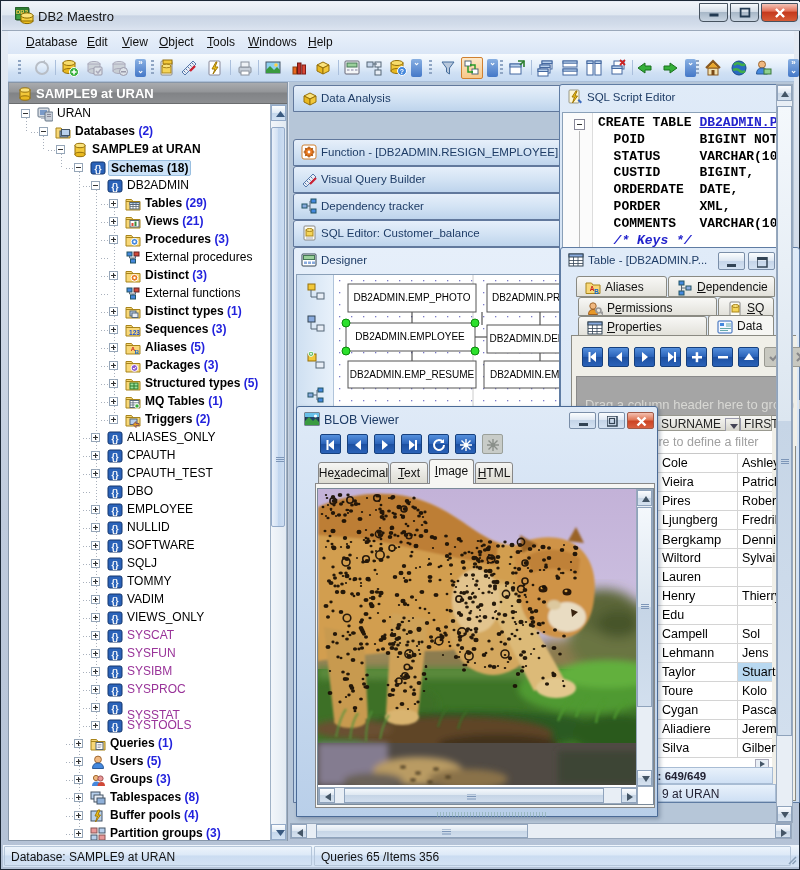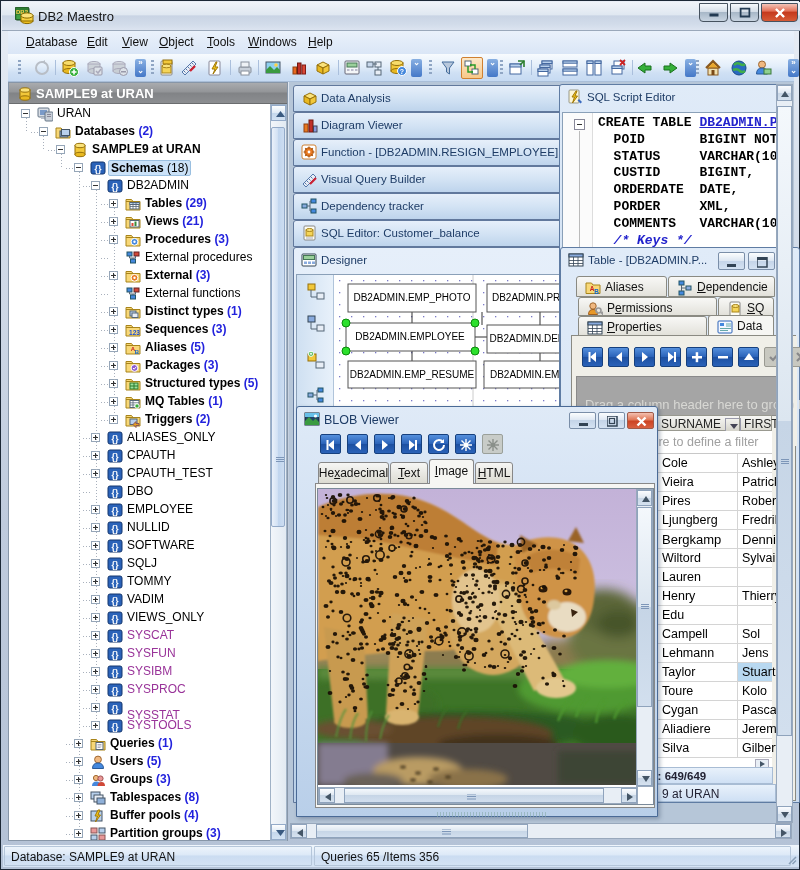--- a/index.html
+++ b/index.html
@@ -312,21 +312,21 @@
         </div>
 <div class="trow" style="left:0;top:55px;width:261px;">
           <span style="position:absolute;left:57px;top:9px;width:8px;height:1px;background-image:repeating-linear-gradient(90deg,#a8b0bc 0 1px,transparent 1px 3px);"></span>
           <span class="exp" style="left:65px">
             <i></i>
           </span>
           <svg class="tico" style="left:81px" width="16" height="16">
             <rect x="1" y="2" width="14" height="12" rx="2" fill="#2a62b8" stroke="#14366e"></rect>
             <text x="8" y="11.5" font-size="9" font-weight="bold" fill="#fff" text-anchor="middle">{}</text>
           </svg>
-          <span style="position:absolute;left:101px;top:1px;background:#cbe2f8;border:1px solid #9abfe0;border-radius:2px;padding:0 2px;margin-left:-2px;"><b>Schemas</b> <span style="font-weight:normal">(18)</span></span>
+          <span style="position:absolute;left:101px;top:1px;background:#cbe2f8;border:1px solid #9abfe0;border-radius:2px;padding:0 2px;margin-left:-2px;"><b>Schemas</b> <span style="font-weight:bold">(18)</span></span>
         </div>
 <div class="trow" style="left:0;top:73px;width:261px;">
           <span style="position:absolute;left:74px;top:9px;width:8px;height:1px;background-image:repeating-linear-gradient(90deg,#a8b0bc 0 1px,transparent 1px 3px);"></span>
           <span class="exp" style="left:82px">
             <i></i>
           </span>
           <svg class="tico" style="left:98px" width="16" height="16">
             <rect x="1" y="2" width="14" height="12" rx="2" fill="#2a62b8" stroke="#14366e"></rect>
             <text x="8" y="11.5" font-size="9" font-weight="bold" fill="#fff" text-anchor="middle">{}</text>
           </svg>
@@ -391,21 +391,21 @@
           <span class="exp plus" style="left:100px">
             <i></i>
             <em></em>
           </span>
           <svg class="tico" style="left:116px" width="16" height="16">
             <path d="M1 3.5 h5.5 l1.5 2 h7 v8.5 h-14 z" fill="#f8d878" stroke="#a8841a"></path>
             <path d="M1 5.5 h14 v0 h-14 z" stroke="#a8841a"></path>
             <circle cx="9.5" cy="9.8" r="3.4" fill="#e87820" stroke="#fff" stroke-width="1"></circle>
             <circle cx="9.5" cy="9.8" r="1.2" fill="#fff"></circle>
           </svg>
-          <span style="position:absolute;left:136px;top:1px;"><b>External</b> <span class="cnt">(3)</span></span>
+          <span style="position:absolute;left:136px;top:1px;"><b>Distinct</b> <span class="cnt">(3)</span></span>
         </div>
 <div class="trow" style="left:0;top:181px;width:261px;">
           <span style="position:absolute;left:92px;top:9px;width:8px;height:1px;background-image:repeating-linear-gradient(90deg,#a8b0bc 0 1px,transparent 1px 3px);"></span>
           <svg class="tico" style="left:116px" width="16" height="16">
             <rect x="2" y="2" width="5" height="4" fill="#4488dd" stroke="#256"></rect>
             <rect x="9" y="2" width="5" height="4" fill="#d04838" stroke="#622"></rect>
             <rect x="5.5" y="9" width="5" height="4" fill="#4488dd" stroke="#256"></rect>
             <path d="M4.5 6 v2 h6 v-2 M8 8 v1" fill="none" stroke="#567"></path>
           </svg>
           <span style="position:absolute;left:136px;top:1px;text-align:center;">External functions</span>
@@ -811,28 +811,20 @@
 </div>
 </div>
 <div id="mdi">
 <div class="mwin" style="left:4px;top:3px;width:272px;height:27px;background:linear-gradient(180deg,#e6effa 0%,#d3e3f4 50%,#bed4ec 100%);">
  <svg class="mico" width="17" height="17">
           <path d="M3 6 L9 3 L15 6 L9 9 Z" fill="#fae27a" stroke="#96700a"></path>
           <path d="M3 6 V12 L9 15 V9 Z" fill="#e8b820" stroke="#96700a"></path>
           <path d="M15 6 V12 L9 15 V9 Z" fill="#f2c83a" stroke="#96700a"></path>
         </svg>
         <div class="mtitle">Data Analysis</div>
-      </div>
-<div class="mwin" style="left:4px;top:30px;width:272px;height:27px;background:linear-gradient(180deg,#e6effa 0%,#d3e3f4 50%,#bed4ec 100%);">
- <svg class="mico" width="17" height="17">
-          <rect x="3" y="7" width="4" height="8" fill="#e87820" stroke="#904010"></rect>
-          <rect x="8" y="3" width="4" height="12" fill="#c03028" stroke="#701810"></rect>
-          <rect x="12.5" y="9" width="3.5" height="6" fill="#8899dd" stroke="#445"></rect>
-        </svg>
-        <div class="mtitle">Diagram Viewer</div>
       </div>
 <div class="mwin" style="left:4px;top:57px;width:272px;height:27px;background:linear-gradient(180deg,#e6effa 0%,#d3e3f4 50%,#bed4ec 100%);">
  <svg class="mico" width="17" height="17">
           <rect x="1" y="1" width="14" height="14" rx="2" fill="#fff" stroke="#d08030"></rect>
           <circle cx="8" cy="8" r="4.2" fill="#e87820" stroke="#b05810"></circle>
           <circle cx="8" cy="8" r="1.4" fill="#fff"></circle>
           <path d="M8 2.5 v2 M8 11.5 v2 M2.5 8 h2 M11.5 8 h2 M4.2 4.2 l1.4 1.4 M10.4 10.4 l1.4 1.4 M11.8 4.2 l-1.4 1.4 M5.6 10.4 l-1.4 1.4" stroke="#b05810" stroke-width="1.2"></path>
         </svg>
         <div class="mtitle">Function - [DB2ADMIN.RESIGN_EMPLOYEE]</div>
       </div>

